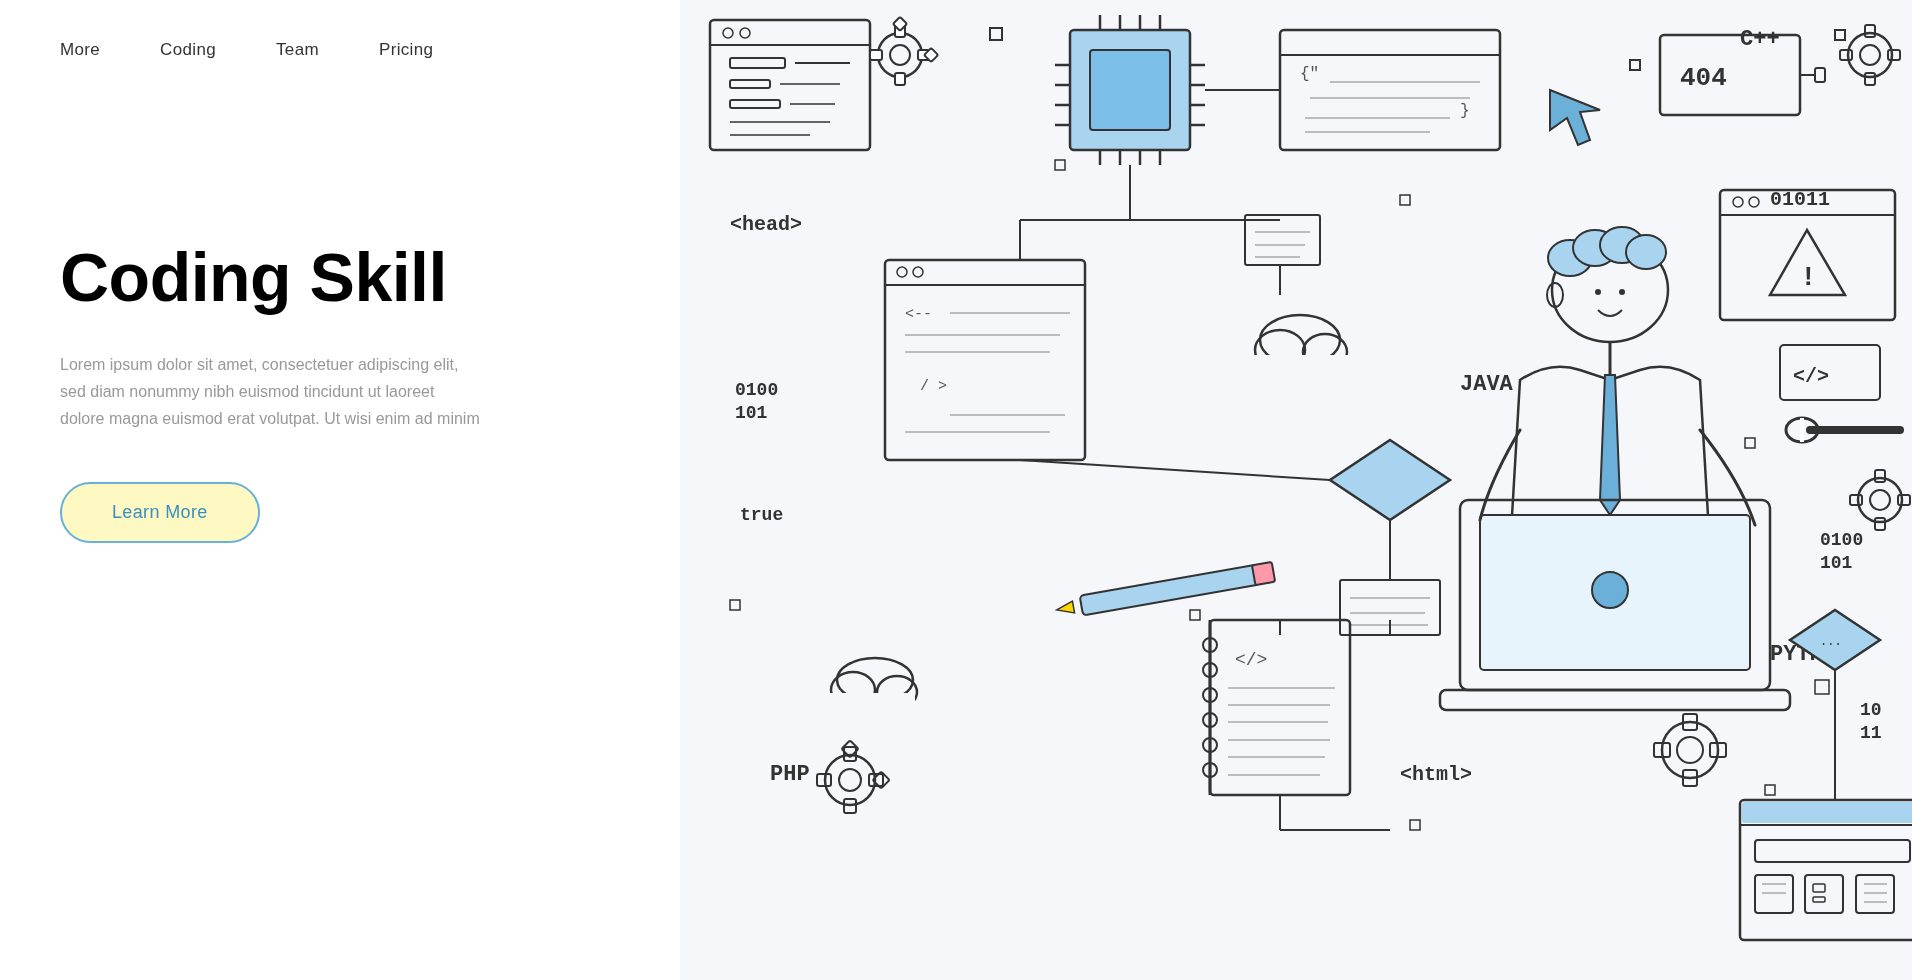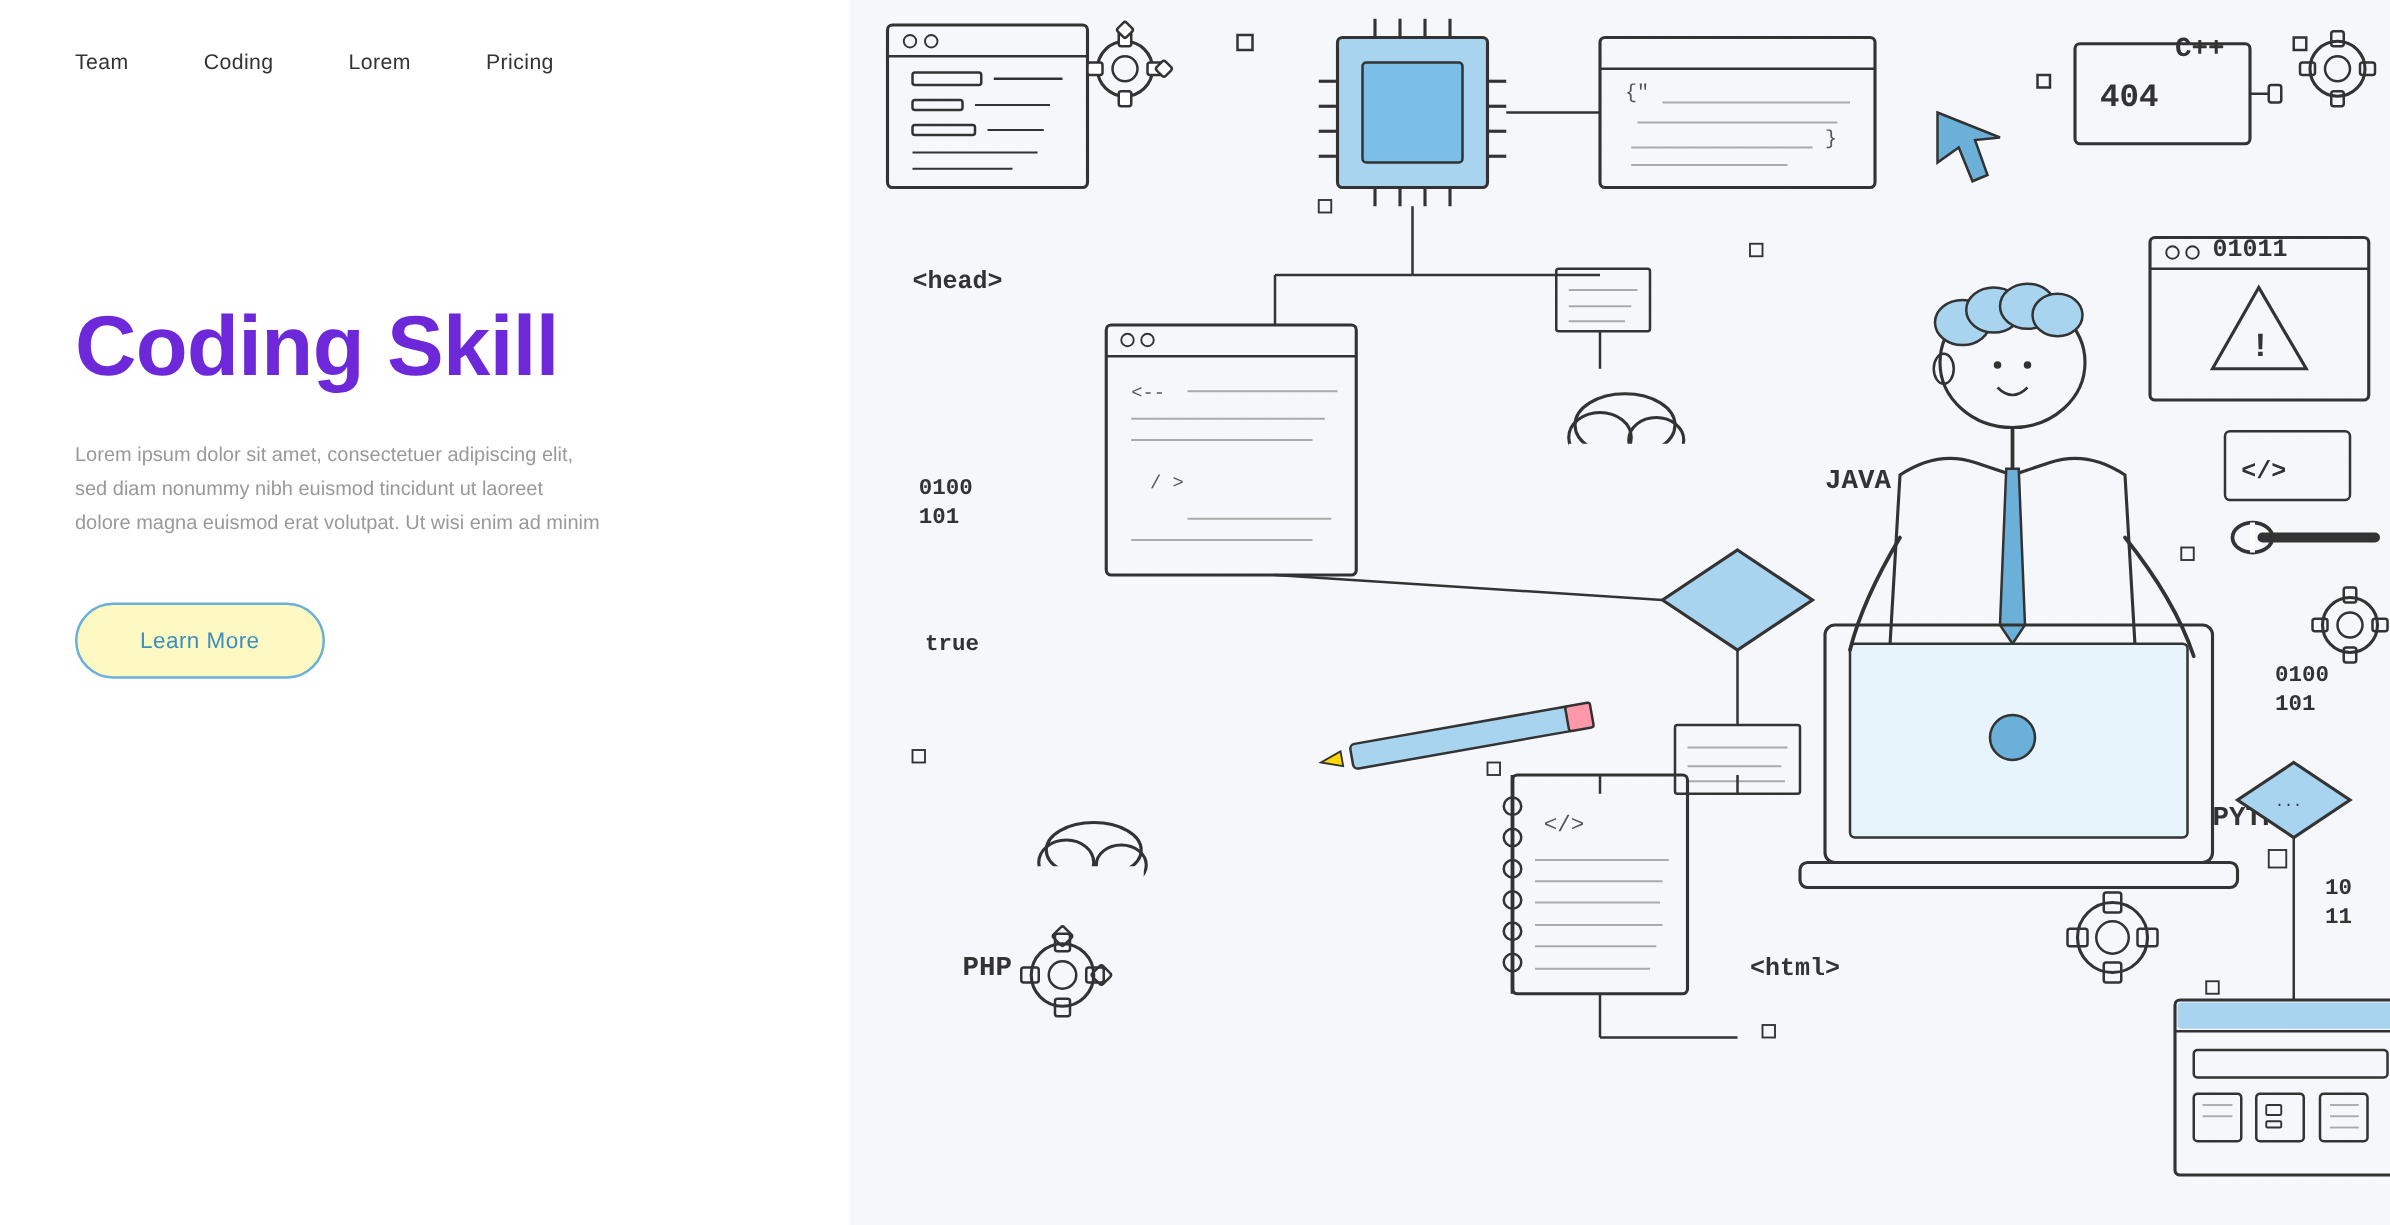--- a/index.html
+++ b/index.html
@@ -40,21 +40,21 @@
     }
 
     .hero-content {
       margin-top: 180px;
       padding-left: 0;
     }
 
     .hero-title {
       font-size: 68px;
       font-weight: 900;
-      color: #6d28d9;
+      color: #000000;
       line-height: 1.1;
       margin-bottom: 36px;
       letter-spacing: -0.5px;
     }
 
     .hero-desc {
       font-size: 16px;
       color: #999;
       line-height: 1.7;
       max-width: 420px;
@@ -99,23 +99,23 @@
       inset: 0;
       width: 100%;
       height: 100%;
     }
   </style>
 </head>
 <body>
 
 <div class="left-panel">
   <nav>
+    <a>More</a>
+    <a>Coding</a>
     <a>Team</a>
-    <a>Coding</a>
-    <a>Lorem</a>
     <a>Pricing</a>
   </nav>
 
   <div class="hero-content">
     <h1 class="hero-title">Coding Skill</h1>
     <p class="hero-desc">Lorem ipsum dolor sit amet, consectetuer adipiscing elit,
 sed diam nonummy nibh euismod tincidunt ut laoreet
 dolore magna euismod erat volutpat. Ut wisi enim ad minim</p>
     <button class="learn-more-btn">Learn More</button>
   </div>

